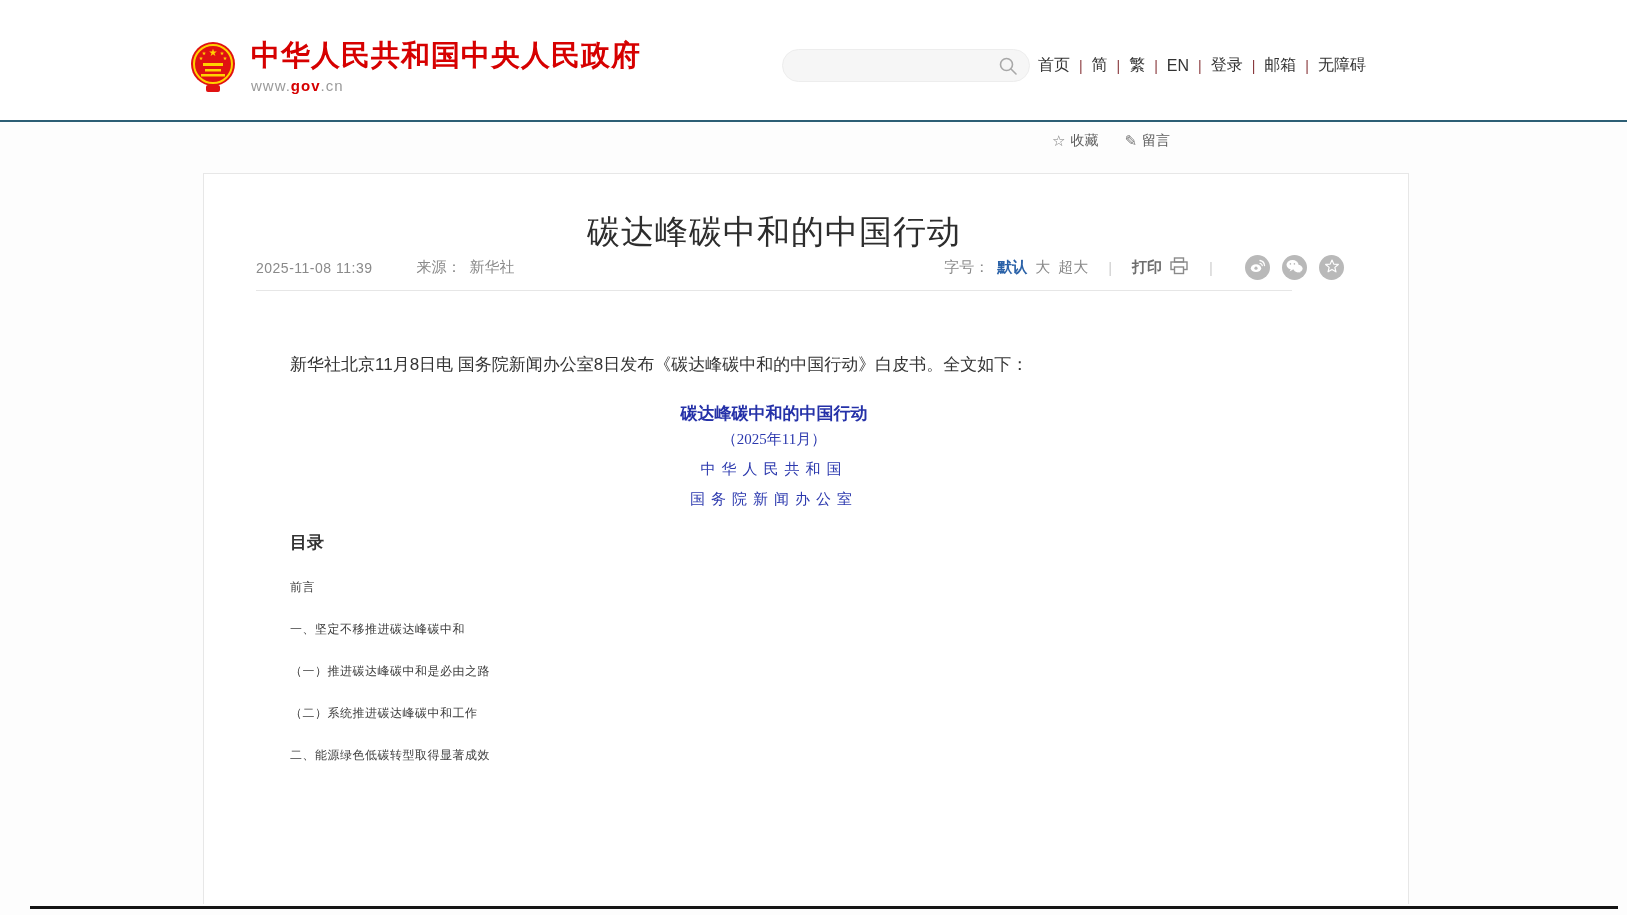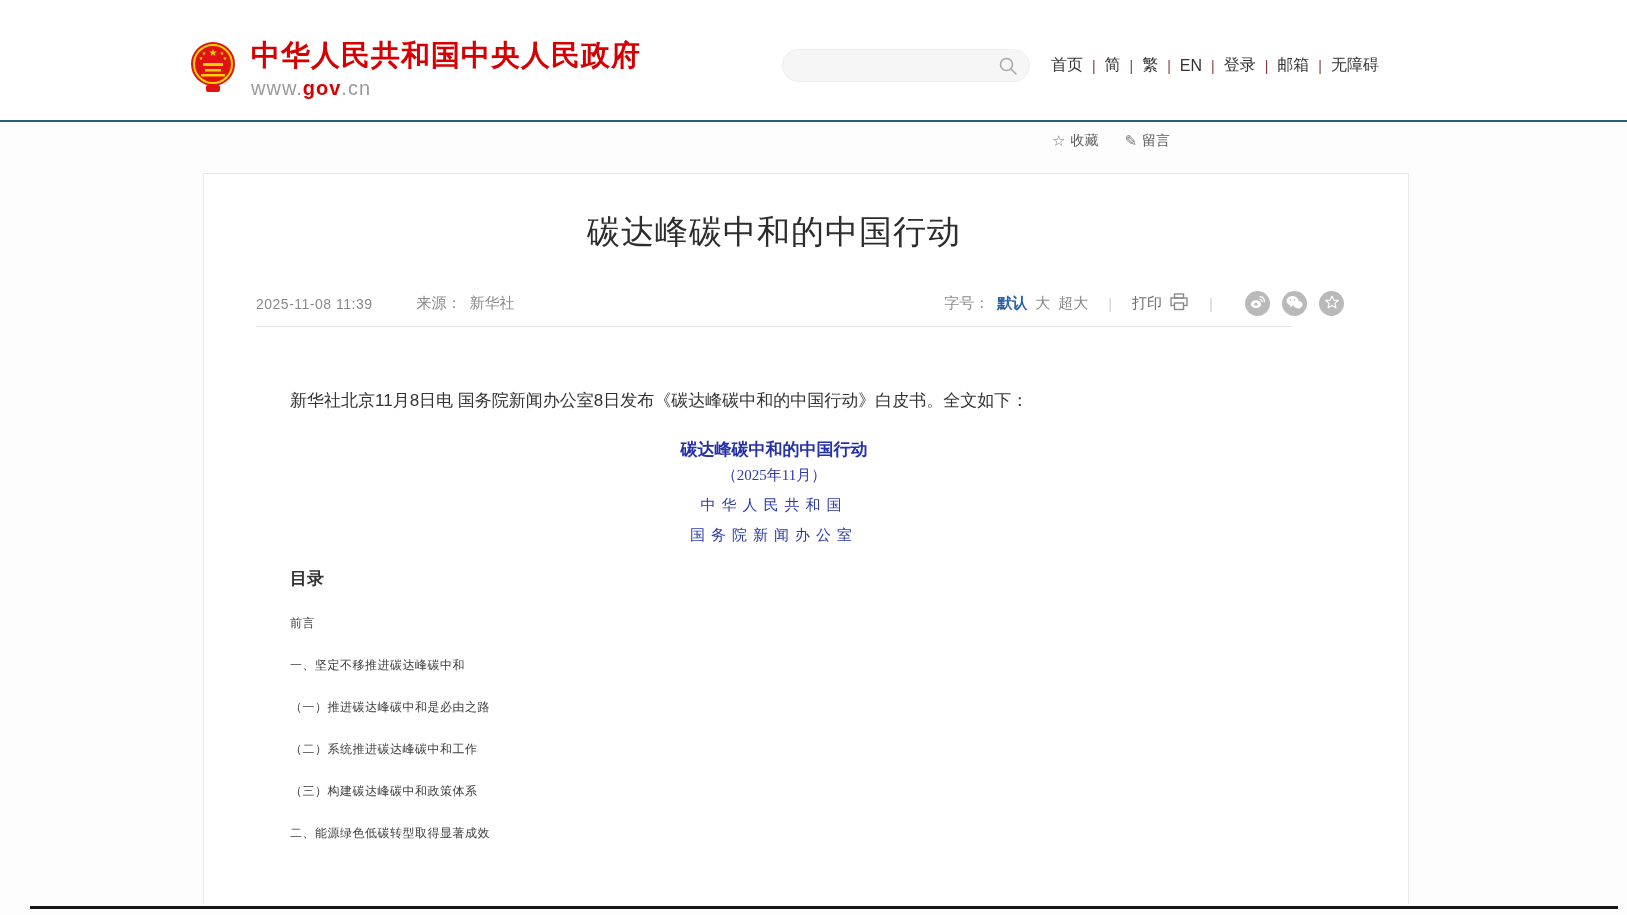--- a/index.html
+++ b/index.html
@@ -5,62 +5,62 @@
   * { margin:0; padding:0; box-sizing:border-box; }
   html,body { background:#fdfdfd; }
   .page { position:relative; width:1627px; height:915px; overflow:hidden;
           font-family:"Liberation Sans","DejaVu Sans",sans-serif; background:#fdfdfd; }
 
   
   .site-header { position:absolute; top:0; left:0; width:100%; height:120px; background:#fff; }
   .brand { position:absolute; left:189px; top:39px; display:flex; align-items:flex-start; }
   .brand-text { margin-left:14px; }
   .site-title { font-size:29px; font-weight:bold; color:#d60000; letter-spacing:1px; line-height:1.15; }
-  .site-url { margin-top:5px; font-size:20px; color:#9a9a9a; letter-spacing:1px; }
+  .site-url { margin-top:5px; font-size:15px; color:#9a9a9a; letter-spacing:1px; }
   .site-url .u-red { color:#d60000; font-weight:bold; }
 
   .search-box { position:absolute; left:782px; top:49px; width:248px; height:33px;
                 background:#f6f6f6; border:1px solid #ededed; border-radius:17px; }
   .search-box input { position:absolute; left:14px; top:0; width:200px; height:31px;
                       border:none; background:transparent; outline:none; font-size:14px; color:#333; }
   .search-box .mag { position:absolute; right:11px; top:6px; cursor:pointer; }
 
-  .top-nav { position:absolute; right:248px; top:55px; display:flex; align-items:center;
+  .top-nav { position:absolute; right:261px; top:55px; display:flex; align-items:center;
              font-size:16px; color:#333; white-space:nowrap;text-align:center; }
   .top-nav a { color:#333; text-decoration:none; cursor:pointer; }
   .nav-sep { color:#8a3a3e; margin:0 9px; font-size:14px; }
 
   .teal-line { position:absolute; top:120px; left:0; width:100%; height:2px; background:#2d5f75; }
 
   
   .quick-links { position:absolute; left:1052px; top:132px; display:flex; gap:26px;
                  font-size:14px; color:#5c5c5c; }
   .quick-links a { display:flex; align-items:center; gap:5px; cursor:pointer; color:#5c5c5c; text-decoration:none; }
   .ql-icon { font-size:15px; color:#7a7a7a; }
 
   
   .card { position:absolute; left:203px; top:173px; width:1206px; height:731px;
           background:#fff; border:1px solid #e7e7e7; border-bottom:none;
           padding:0 116px 0 52px; }
 
   .article-title { margin-top:36px; text-align:center; font-size:33px; letter-spacing:1px;
                    color:#2d2d2d; font-weight:500; }
 
-  .meta { display:flex; justify-content:space-between; align-items:center; margin-top:36px;
+  .meta { display:flex; justify-content:space-between; align-items:center; 
           padding-bottom:10px; border-bottom:1px solid #e6e6e6; font-size:15px; color:#8a8a8a; }
   .meta-left { display:flex; align-items:center; }
   .meta-date { font-size:14px; color:#8a8a8a; letter-spacing:.5px; }
   .meta-src-label { margin-left:44px; }
   .meta-src { margin-left:8px; }
   .meta-right { display:flex; align-items:center; margin-right:-52px; }
   .fs-label { color:#8a8a8a; }
   .fs-opt { margin-left:8px; color:#8a8a8a; cursor:pointer; text-decoration:none; }
   .fs-opt.sel { color:#2b62a8; font-weight:bold; }
   .pipe-sep { color:#cfcfcf; margin:0 20px; }
-  .print-btn { display:flex; align-items:center; gap:7px; color:#6e6e6e; cursor:pointer; text-decoration:none; }
+  .print-btn { display:flex; align-items:center; gap:7px; color:#6e6e6e; cursor:pointer; text-decoration:none;font-weight:bold; }
   .share-circle { width:25px; height:25px; border-radius:50%; background:#b9b9b9; margin-left:12px;
                   display:flex; align-items:center; justify-content:center; cursor:pointer; }
 
   .lead { margin-top:60px; font-size:17px; color:#333; text-indent:2em; line-height:1.6; }
 
   .doc-title  { margin-top:24px; text-align:center; font-size:17px; font-weight:bold; color:#2531a8; }
   .doc-date   { margin-top:5px; text-align:center; font-size:15px; color:#2c39ae;
                 font-family:"Liberation Serif","DejaVu Serif",serif; }
   .doc-author { margin-top:11px; text-align:center; font-size:15px; color:#2c39ae;
                 font-family:"Liberation Serif","DejaVu Serif",serif; letter-spacing:6px; }
@@ -202,19 +202,18 @@
     <p class="doc-title">碳达峰碳中和的中国行动</p>
     <p class="doc-date">（2025年11月）</p>
     <p class="doc-author">中华人民共和国</p>
     <p class="doc-author">国务院新闻办公室</p>
 
     <p class="toc-head">目录</p>
     <p class="toc-item">前言</p>
     <p class="toc-item">一、坚定不移推进碳达峰碳中和</p>
     <p class="toc-item">（一）推进碳达峰碳中和是必由之路</p>
     <p class="toc-item">（二）系统推进碳达峰碳中和工作</p>
-    <p class="toc-item">（三）构建碳达峰碳中和政策体系</p>
     <p class="toc-item">二、能源绿色低碳转型取得显著成效</p>
 
   </main>
 
   <div class="bottom-line"></div>
 </div>
 
 </body></html>

